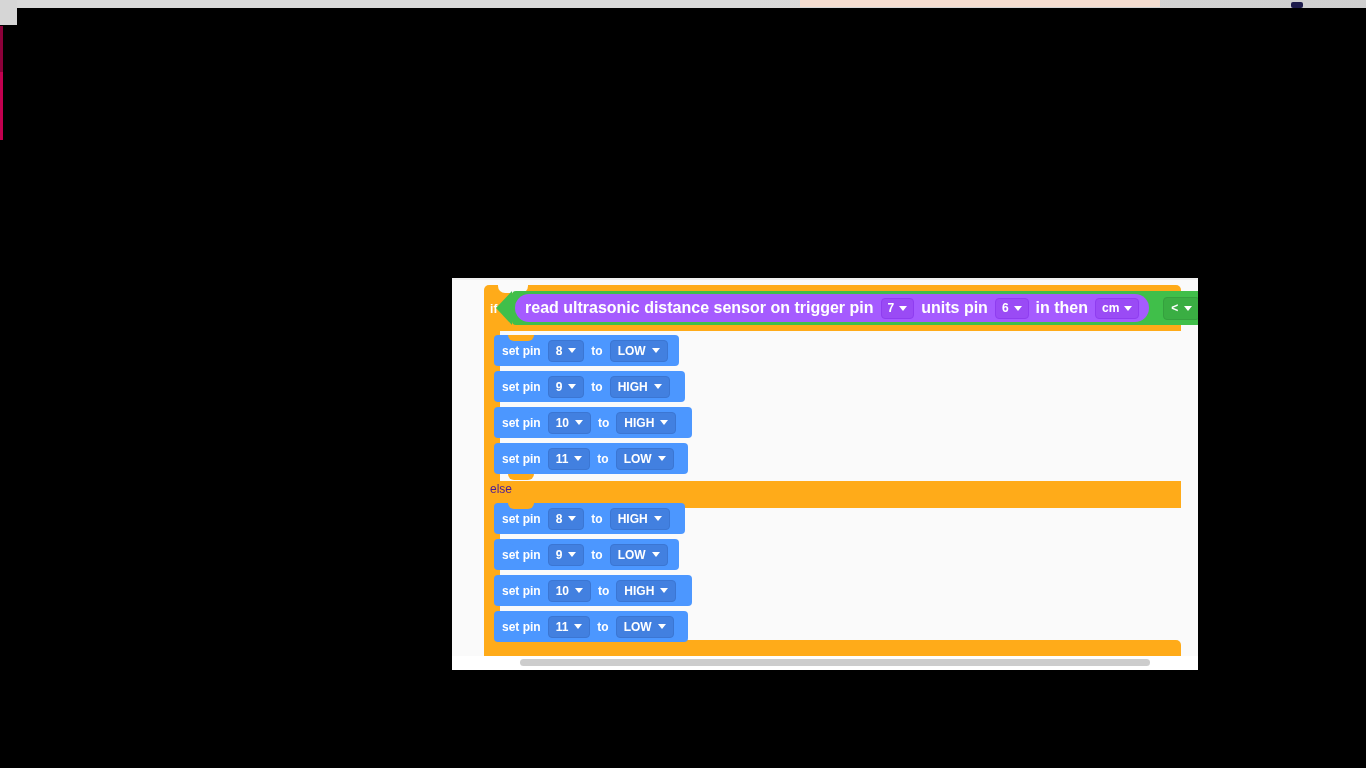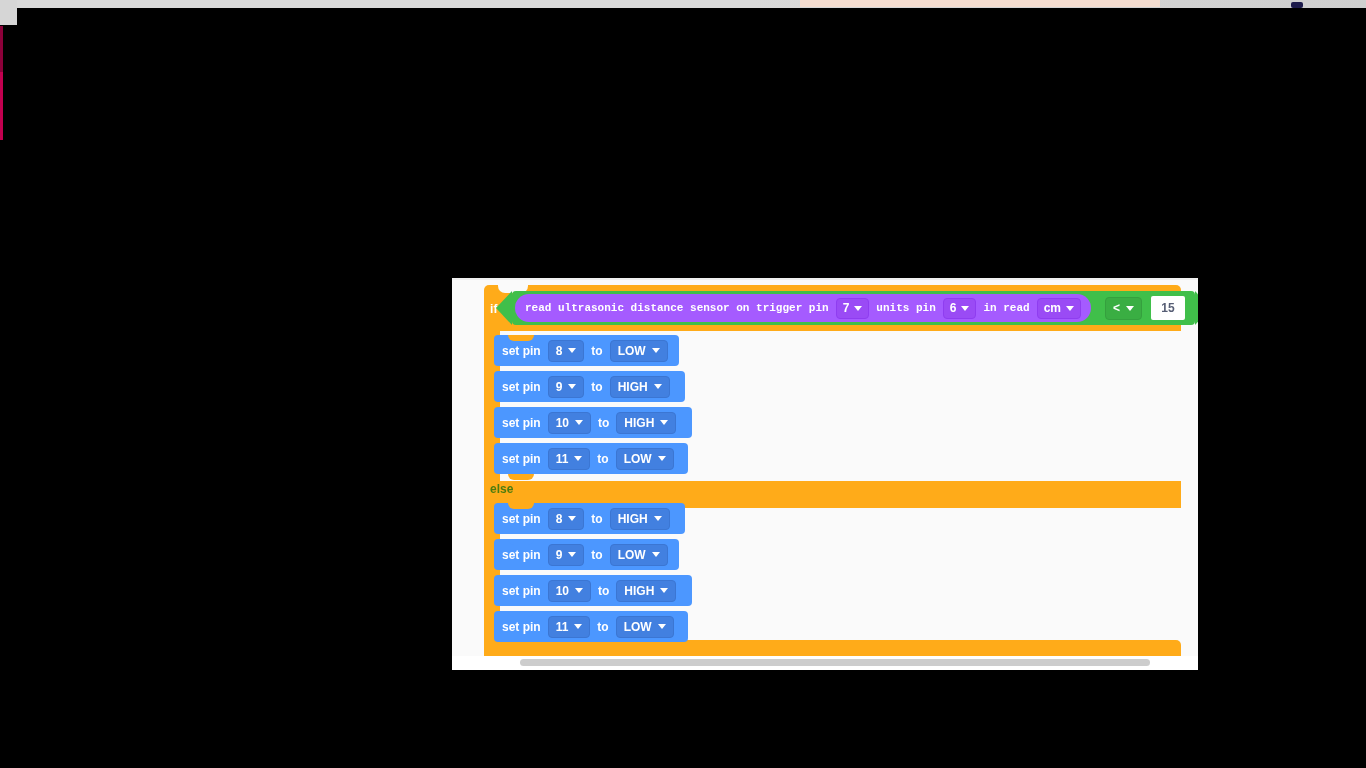--- a/index.html
+++ b/index.html
@@ -164,23 +164,23 @@
     left: 0;
     top: 196px;
     width: 697px;
     height: 27px;
     background: #ffab19;
   }
   .else-label {
     position: absolute;
     left: 6px;
     top: 197px;
-    color: #4d7c0f;
-    font-size: 12px;
-    font-weight: bold;
+    color: #4c1d95;
+    font-size: 12px;
+    font-weight: normal;
   }
   
   .spine-else {
     position: absolute;
     left: 0;
     top: 223px;
     width: 16px;
     height: 150px;
     background: #ffab19;
   }
@@ -247,24 +247,23 @@
     background: #a55bff;
     border-radius: 14px;
     display: flex;
     align-items: center;
     padding: 0 10px;
     gap: 7px;
     z-index: 3;
   }
   .sensor-purple .txt {
     color: #ffffff;
-    font-size: 11px;
+    font-size: 16px;
     font-weight: bold;
     white-space: nowrap;
-    font-family: Liberation Mono, monospace;
   }
   .field-purple {
     background: #9a4bf5;
     border: 1px solid #8f3df0;
     border-radius: 4px;
     height: 19px;
     padding: 0 6px;
     display: flex;
     align-items: center;
     gap: 5px;
@@ -394,21 +393,21 @@
             <span class="txt">read ultrasonic distance sensor on trigger pin</span>
             <span class="field-purple">
               <span>7</span>
               <i class="caret"></i>
             </span>
             <span class="txt">units pin</span>
             <span class="field-purple">
               <span>6</span>
               <i class="caret"></i>
             </span>
-            <span class="txt">in read</span>
+            <span class="txt">in then</span>
             <span class="field-purple">
               <span>cm</span>
               <i class="caret"></i>
             </span>
           </div>
 
           <span class="field-green">
             <span>&lt;</span>
             <i class="caret"></i>
           </span>

